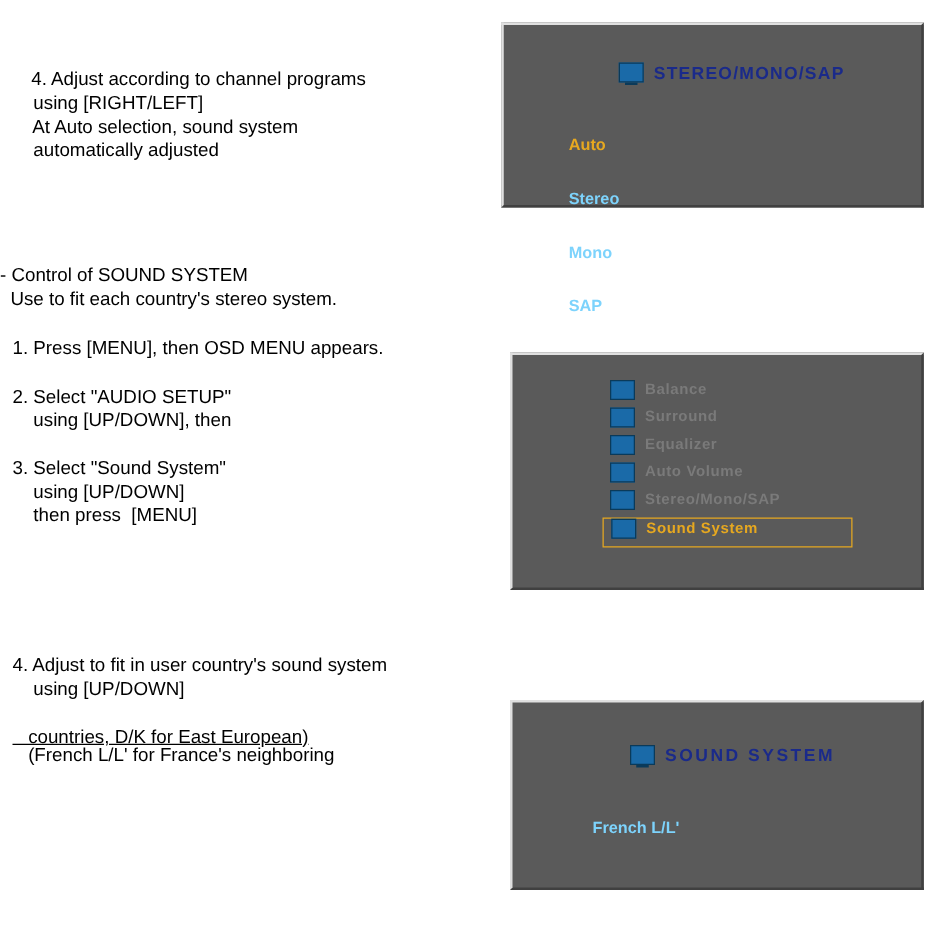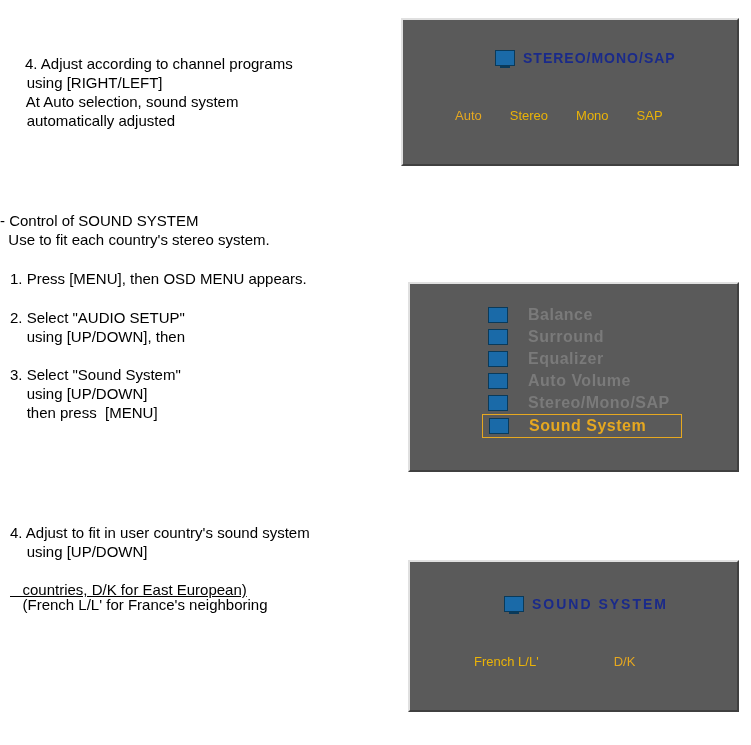--- a/index.html
+++ b/index.html
@@ -56,35 +56,35 @@
     bottom: -3px;
     left: 4px;
     right: 4px;
     height: 2px;
     background: #0a3a5a;
   }
   .osd-options {
     display: flex;
     gap: 28px;
     font-size: 13px;
-    font-weight: normal;
+    font-weight: bold;
+    flex-direction: column;
   }
   .osd-opt-sel { color: #e6a820; }
-  .osd-opt-dim { color: #eab308; }
+  .osd-opt-dim { color: #7dd3fc; }
   
   .menu-list {
     position: absolute;
   }
   .menu-item {
     display: flex;
-    align-items: center;
-    gap: 20px;
+    gap: 8px;
     height: 22px;
     padding: 0 6px;
-    font-size: 16px;
+    font-size: 12px;
     font-weight: bold;
     letter-spacing: 0.5px;
   }
   .menu-item.sel {
     border: 1px solid #e6a820;
     color: #e6a820;
   }
   .menu-item.dim {
     color: #7a7a7a;
   }

